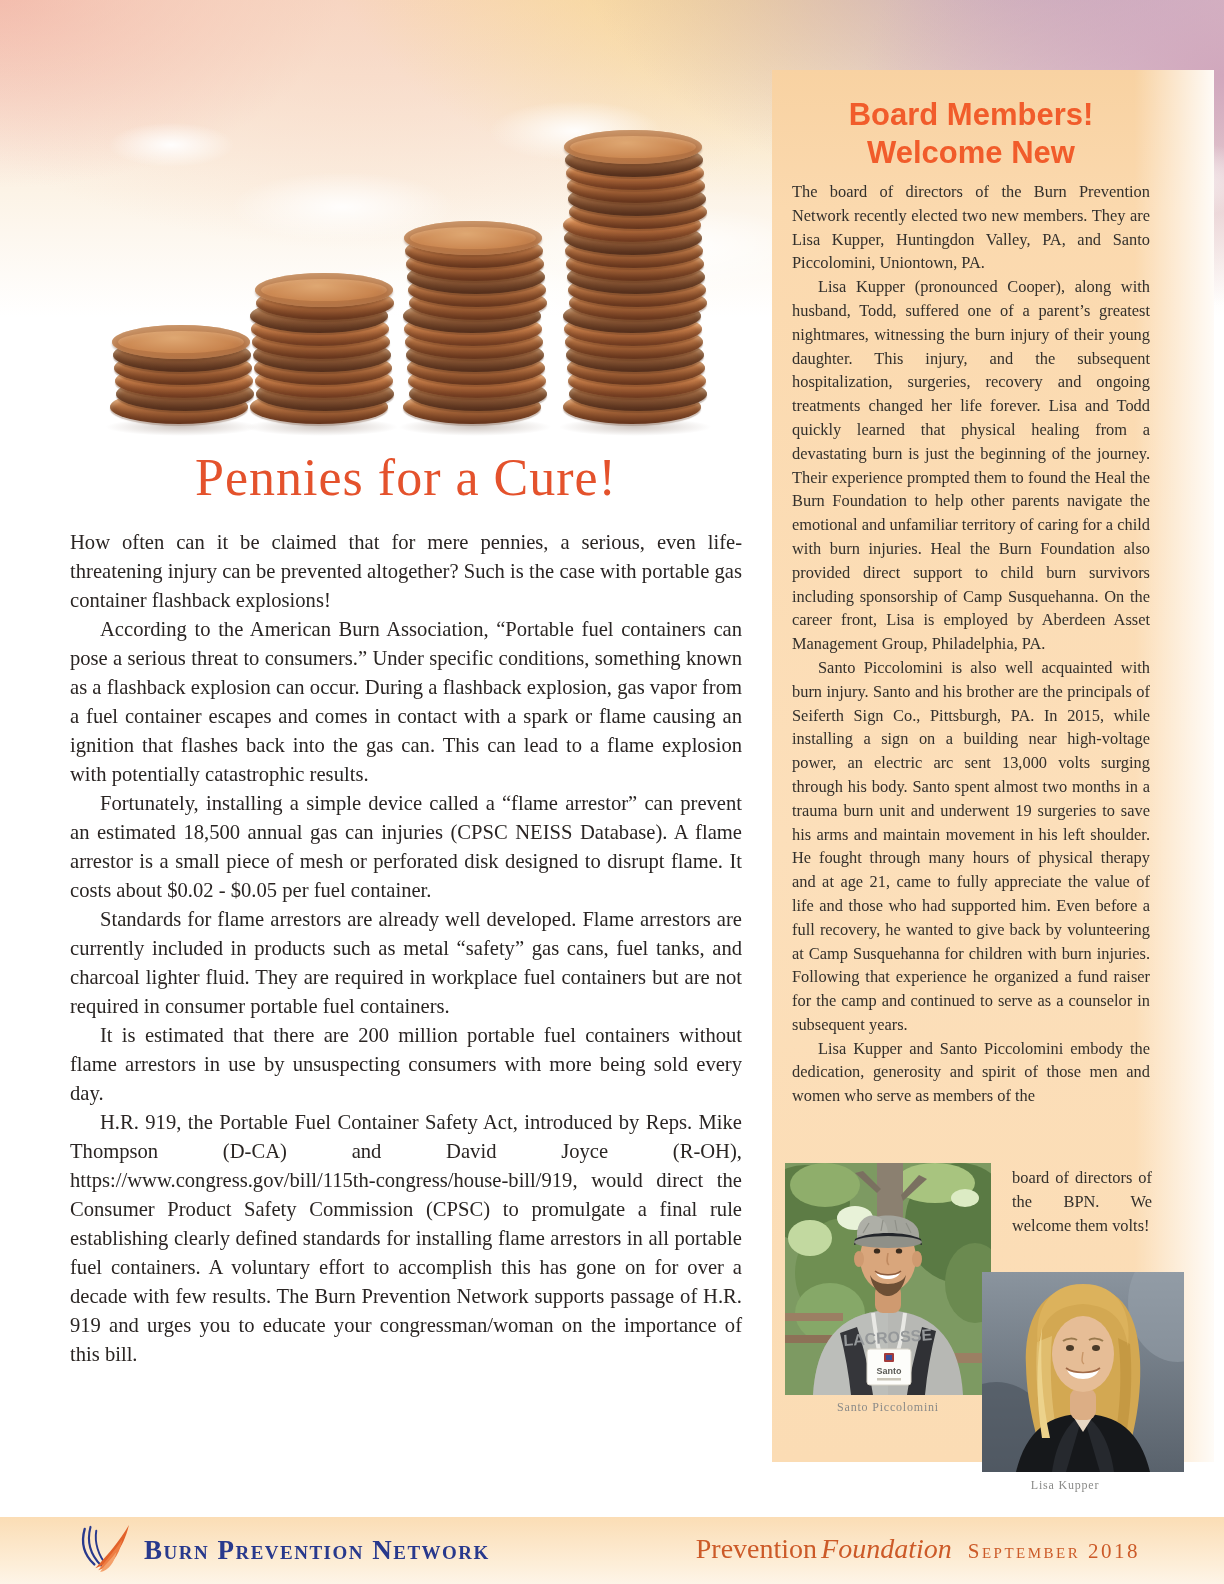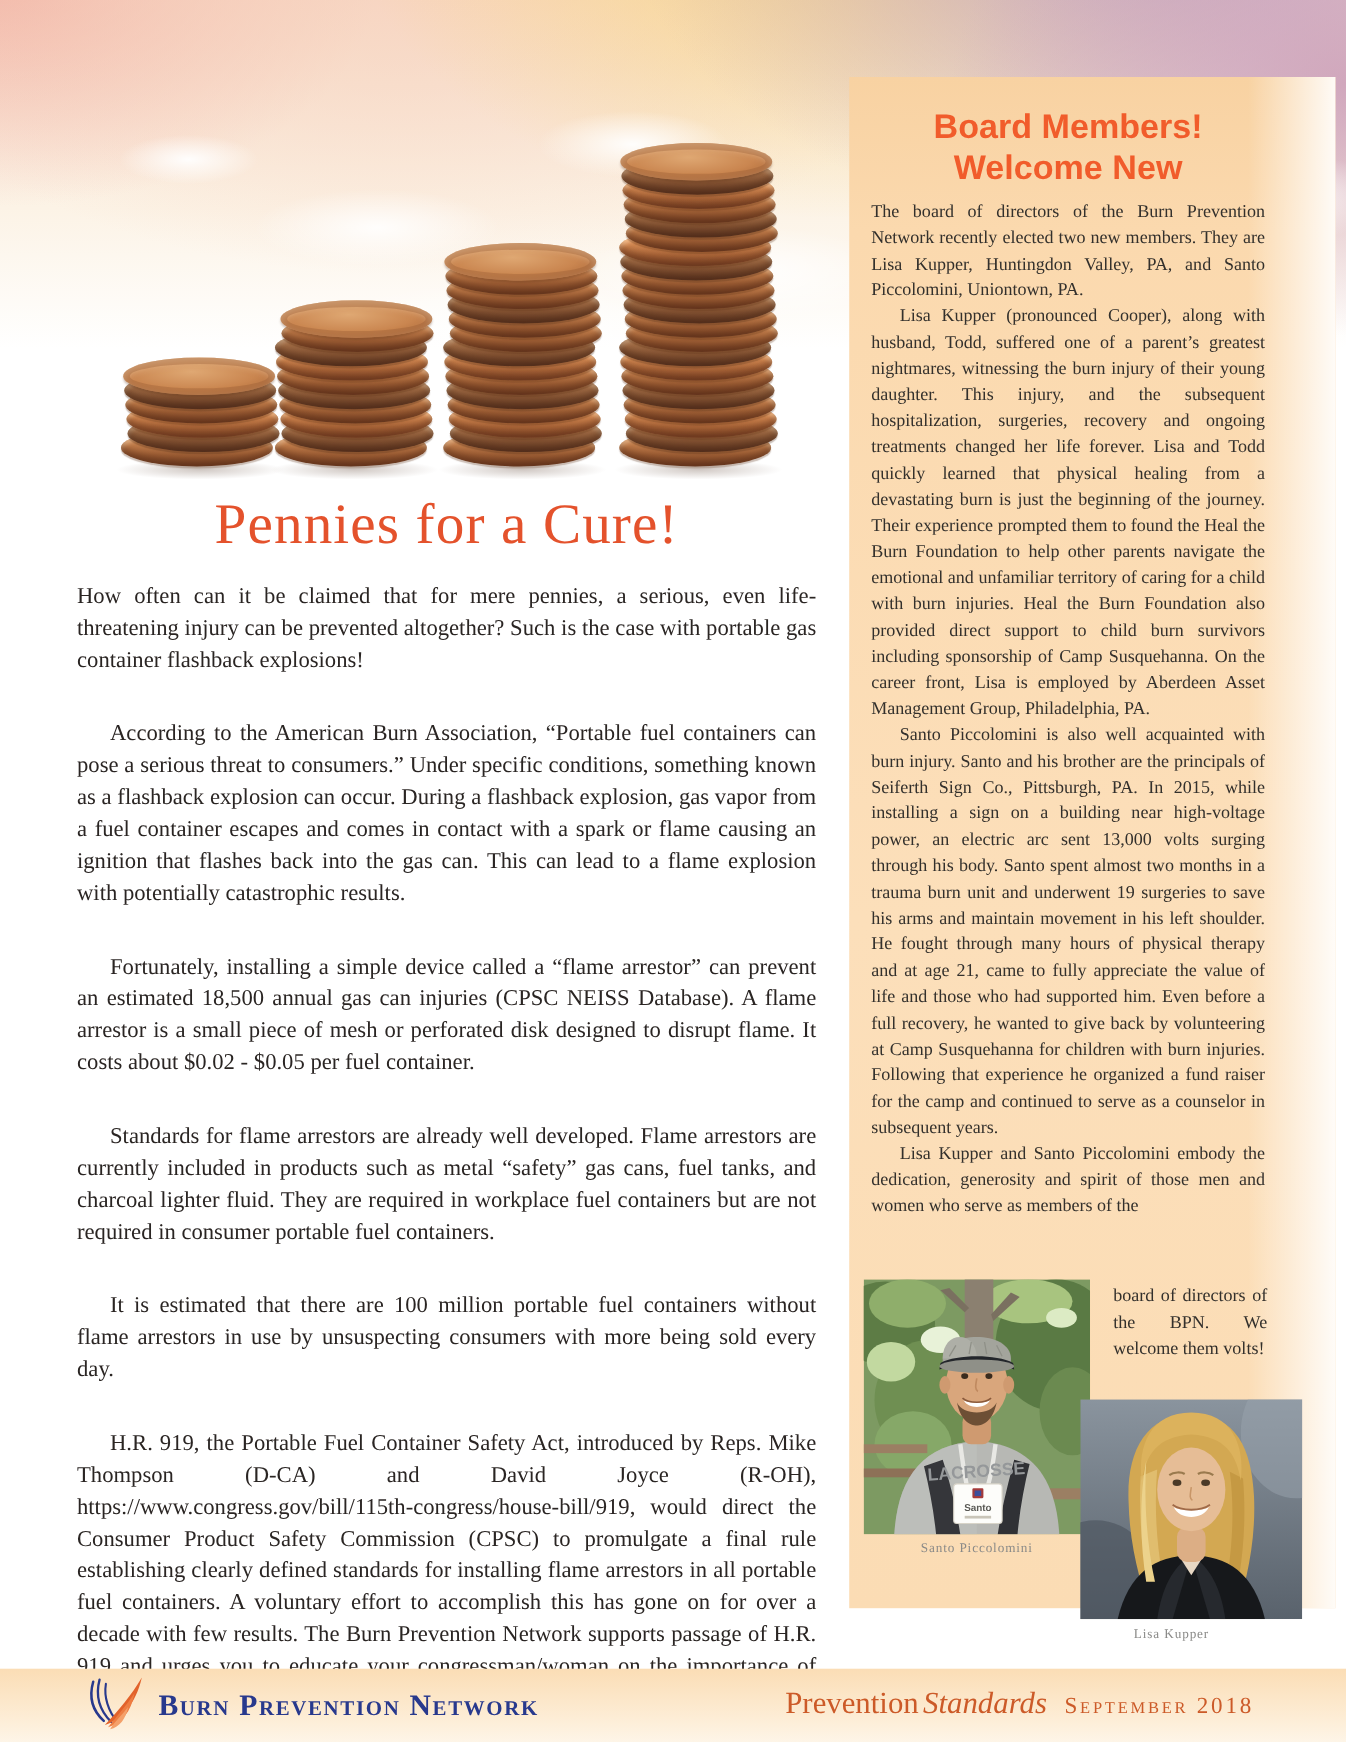--- a/index.html
+++ b/index.html
@@ -36,21 +36,21 @@
     box-shadow:inset 0 0 0 6px rgba(150,90,50,.35), inset 0 3px 8px rgba(255,232,200,.6), 0 2px 2px rgba(90,45,20,.3);}
   .stack-shadow{position:absolute;height:18px;border-radius:50%;
     background:radial-gradient(ellipse,rgba(110,85,70,.32),rgba(110,85,70,0) 70%);}
 
   
   .article-title{position:absolute;left:70px;top:448px;width:672px;margin:0;text-align:center;
     font-size:52px;font-weight:400;letter-spacing:1px;color:#e4522c;font-family:"Liberation Serif",serif;}
   .article-body{position:absolute;left:70px;top:528px;width:672px;
     font-size:20.6px;line-height:29px;text-align:justify;color:#2a2523;}
   .article-body p{margin:0;}
-  .article-body p.ind{text-indent:30px;margin-top:38px;}
+  .article-body p.ind{text-indent:30px;}
 
   
   .sidebar{position:absolute;left:772px;top:70px;width:442px;height:1392px;box-sizing:border-box;
     padding:26px 64px 0 20px;
     background:
       linear-gradient(to right, rgba(255,250,242,0) 82%, rgba(255,255,255,.9) 100%),
       linear-gradient(180deg,#f8d2a2 0%,#fbd9ae 10%,#fcdfba 55%,#fbdcb4 100%);}
   .sidebar h2{margin:0 0 8px 0;text-align:center;font-family:"Liberation Sans",sans-serif;
     font-weight:700;font-size:31px;line-height:38px;color:#f15c2b;letter-spacing:0;}
   .sidebar h2 span{display:block;}
@@ -147,21 +147,21 @@
       <div class="coin top" style="left: 494px; top: 34px; width: 138px; height: 34px; z-index: 21;"></div>
     </div>
 
   <h1 class="article-title">Pennies for a Cure!</h1>
 
   <div class="article-body">
     <p>How often can it be claimed that for mere pennies, a serious, even life-threatening injury can be prevented altogether? Such is the case with portable gas container flashback explosions!</p>
     <p class="ind">According to the American Burn Association, “Portable fuel containers can pose a serious threat to consumers.” Under specific conditions, something known as a flashback explosion can occur. During a flashback explosion, gas vapor from a fuel container escapes and comes in contact with a spark or flame causing an ignition that flashes back into the gas can. This can lead to a flame explosion with potentially catastrophic results.</p>
     <p class="ind">Fortunately, installing a simple device called a “flame arrestor” can prevent an estimated 18,500 annual gas can injuries (CPSC NEISS Database). A flame arrestor is a small piece of mesh or perforated disk designed to disrupt flame. It costs about $0.02 - $0.05 per fuel container.</p>
     <p class="ind">Standards for flame arrestors are already well developed. Flame arrestors are currently included in products such as metal “safety” gas cans, fuel tanks, and charcoal lighter fluid. They are required in workplace fuel containers but are not required in consumer portable fuel containers.</p>
-    <p class="ind">It is estimated that there are 100 million portable fuel containers without flame arrestors in use by unsuspecting consumers with more being sold every day.</p>
+    <p class="ind">It is estimated that there are 200 million portable fuel containers without flame arrestors in use by unsuspecting consumers with more being sold every day.</p>
     <p class="ind">H.R. 919, the Portable Fuel Container Safety Act, introduced by Reps. Mike Thompson (D-CA) and David Joyce (R-OH), https://www.congress.gov/bill/115th-congress/house-bill/919, would direct the Consumer Product Safety Commission (CPSC) to promulgate a final rule establishing clearly defined standards for installing flame arrestors in all portable fuel containers. A voluntary effort to accomplish this has gone on for over a decade with few results. The Burn Prevention Network supports passage of H.R. 919 and urges you to educate your congressman/woman on the importance of this bill.</p>
   </div>
 
   <aside class="sidebar">
     <h2>
       <span>Board Members!</span>
       <span>Welcome New</span>
     </h2>
     <p>The board of directors of the Burn Prevention Network recently elected two new members. They are Lisa Kupper, Huntingdon Valley, PA, and Santo Piccolomini, Uniontown, PA.</p>
     <p class="ind">Lisa Kupper (pronounced Cooper), along with husband, Todd, suffered one of a parent’s greatest nightmares, witnessing the burn injury of their young daughter. This injury, and the subsequent hospitalization, surgeries, recovery and ongoing treatments changed her life forever. Lisa and Todd quickly learned that physical healing from a devastating burn is just the beginning of the journey. Their experience prompted them to found the Heal the Burn Foundation to help other parents navigate the emotional and unfamiliar territory of caring for a child with burn injuries. Heal the Burn Foundation also provided direct support to child burn survivors including sponsorship of Camp Susquehanna. On the career front, Lisa is employed by Aberdeen Asset Management Group, Philadelphia, PA.</p>
@@ -280,18 +280,18 @@
         <path d="M17,2 C13,17 17,31 28,42" stroke="#28398d" stroke-width="2.2" fill="none" stroke-linecap="round"></path>
         <path d="M23,6 C21,18 25,32 34,42" stroke="#28398d" stroke-width="2" fill="none" stroke-linecap="round"></path>
         <path d="M57,0 C47,17 35,31 22,45 C37,40 51,26 57,0 Z" fill="#e2622b"></path>
         <path d="M50,15 C42,27 33,37 25,47 C37,44 47,33 50,15 Z" fill="#ee7d42"></path>
         <path d="M44,28 C38,36 31,42 27,49 C36,47 42,39 44,28 Z" fill="#f4a06a"></path>
       </svg>
       <span class="org-name">Burn Prevention Network</span>
     </div>
     <div class="issue">
       <span class="reg">Prevention</span>
-      <span class="ital">Standards</span>
+      <span class="ital">Foundation</span>
       <span class="date">September 2018</span>
     </div>
   </footer>
 
 </div>
 
 </body></html>

